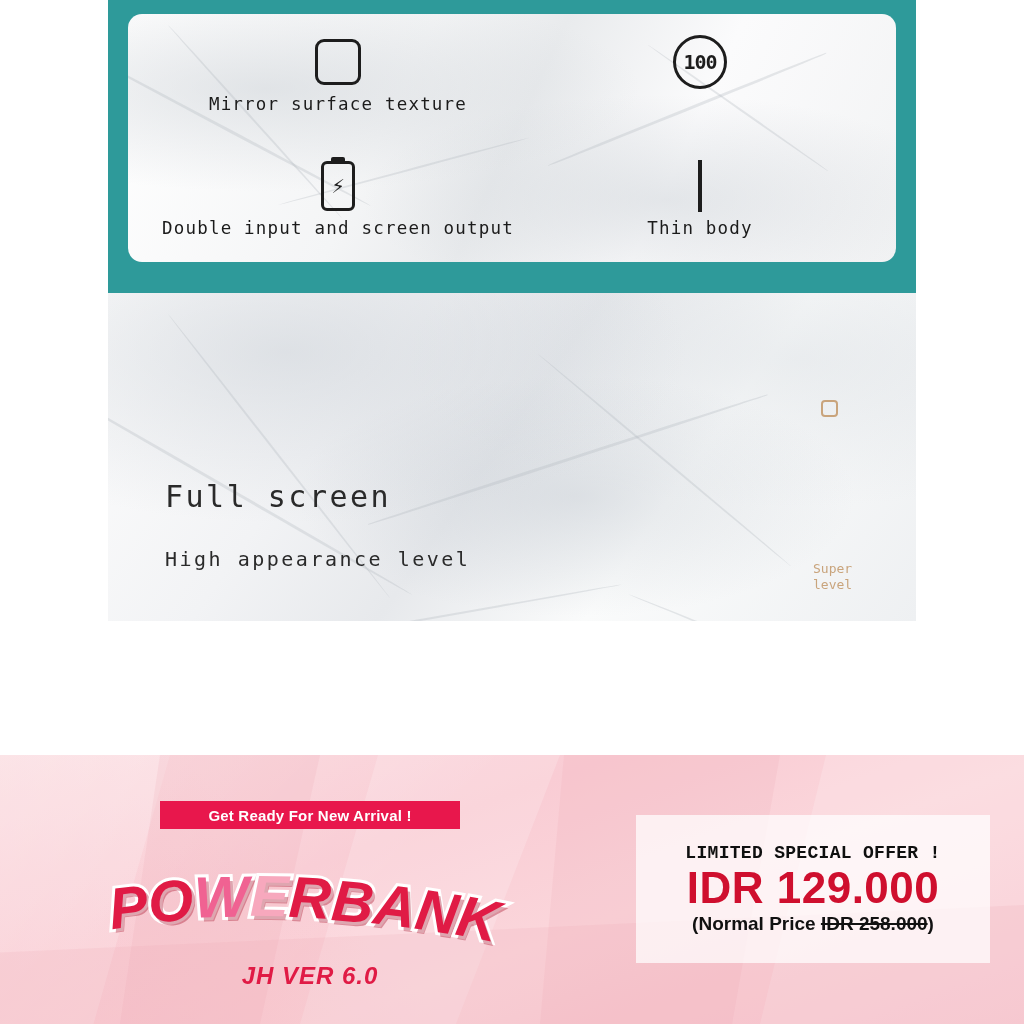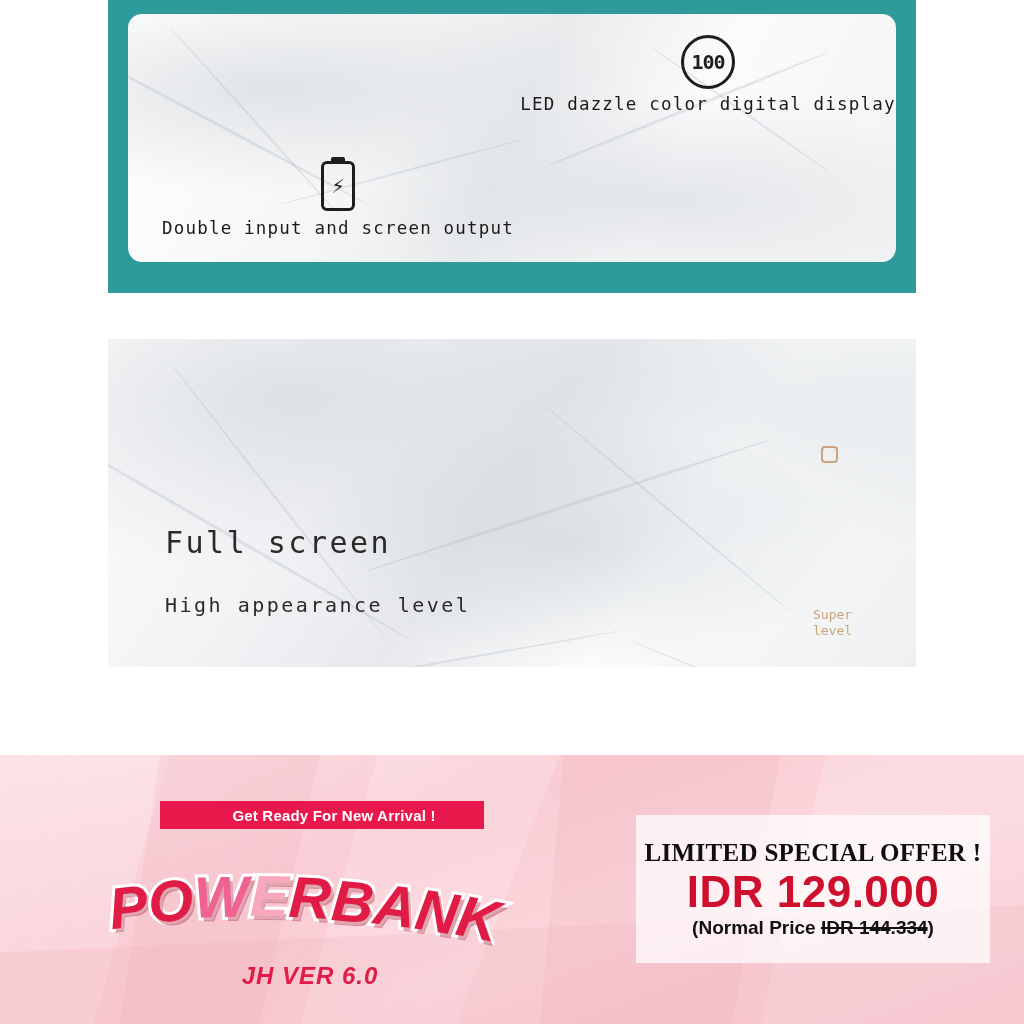--- a/index.html
+++ b/index.html
@@ -64,21 +64,21 @@
   }
   .feat-label {
     font-family: "DejaVu Sans Mono", monospace;
     font-size: 17.5px;
     letter-spacing: 1.2px;
     color: #1b1b1b;
     white-space: nowrap;
   }
 
   .feat-1 { left: 10px;  top: 16px;  width: 400px; }
-  .feat-2 { left: 380px; top: 16px;  width: 400px; }
+  .feat-2 { left: 372px; top: 16px;  width: 400px; }
   .feat-3 { left: 10px;  top: 140px; width: 400px; }
   .feat-4 { left: 372px; top: 140px; width: 400px; }
 
   
   .icon-square {
     width: 46px;
     height: 46px;
     border: 3px solid #1d1d1d;
     border-radius: 9px;
     box-sizing: border-box;
@@ -140,21 +140,20 @@
     left: 108px;
     top: 293px;
     width: 808px;
     height: 328px;
     background:
       radial-gradient(ellipse at 22% 18%, rgba(198,204,211,0.50) 0%, rgba(255,255,255,0) 45%),
       radial-gradient(ellipse at 58% 62%, rgba(190,197,205,0.42) 0%, rgba(255,255,255,0) 42%),
       radial-gradient(ellipse at 85% 20%, rgba(205,211,217,0.35) 0%, rgba(255,255,255,0) 40%),
       linear-gradient(125deg, #fdfdfd 0%, #f2f3f5 30%, #e7e9ec 48%, #fafbfb 68%, #eef0f2 100%);
     overflow: hidden;
-    margin-top: 46px;
   }
   .mid-text {
     position: absolute;
     left: 57px;
     color: #2a2a2a;
     font-family: "DejaVu Sans Mono", monospace;
     white-space: nowrap;
   }
   .mid-title-1 {
     top: 186px;
@@ -232,21 +231,20 @@
     height: 28px;
     background: #e8174c;
     display: flex;
     align-items: center;
     justify-content: center;
     color: #ffffff;
     font-family: "Liberation Sans", sans-serif;
     font-weight: bold;
     font-size: 15px;
     letter-spacing: 0.2px;
-    padding-left: 24px;
   }
 
   .powerbank {
     position: absolute;
     left: 36px;
     top: 112px;
     width: 540px;
     height: 92px;
     font-family: "Liberation Sans", sans-serif;
     font-weight: bold;
@@ -293,23 +291,23 @@
     width: 354px;
     height: 148px;
     background: rgba(255,255,255,0.72);
     display: flex;
     flex-direction: column;
     align-items: center;
     justify-content: center;
     gap: 2px;
   }
   .offer-title {
-    font-family: Liberation Serif, serif;
-    font-weight: bold;
-    font-size: 25px;
+    font-family: Liberation Mono, monospace;
+    font-weight: bold;
+    font-size: 18px;
     color: #0f0f0f;
     letter-spacing: 0.3px;
   }
   .offer-price {
     font-family: "Liberation Sans", sans-serif;
     font-weight: bold;
     font-size: 44px;
     color: #cf0f2e;
     letter-spacing: 0.5px;
     line-height: 1.05;
@@ -331,37 +329,48 @@
 <div id="page">
 
   <div class="feature-band">
     <div class="feature-card">
       <div class="marble-vein" style="left:-40px; top:40px; width:320px; height:3px; transform:rotate(28deg);"></div>
       <div class="marble-vein" style="left:40px; top:10px; width:260px; height:2px; transform:rotate(48deg);"></div>
       <div class="marble-vein" style="left:420px; top:150px; width:300px; height:2.5px; transform:rotate(-22deg);"></div>
       <div class="marble-vein" style="left:520px; top:30px; width:220px; height:2px; transform:rotate(35deg);"></div>
       <div class="marble-vein" style="left:150px; top:190px; width:260px; height:2px; transform:rotate(-15deg);"></div>
 
+      <div class="feat feat-1">
+        <div class="feat-icon">
+          <div class="icon-square"></div>
+        </div>
+        <div class="feat-label">Mirror surface texture</div>
+      </div>
 
       <div class="feat feat-2">
         <div class="feat-icon">
           <div class="icon-led">100</div>
         </div>
-        <div class="feat-label">LED dazzle color digital display</div>
       </div>
 
       <div class="feat feat-3">
         <div class="feat-icon">
           <div class="icon-battery">
               <span class="icon-bolt">⚡</span>
             </div>
         </div>
         <div class="feat-label">Double input and screen output</div>
       </div>
 
+      <div class="feat feat-4">
+        <div class="feat-icon">
+          <div class="icon-thin"></div>
+        </div>
+        <div class="feat-label">Thin body</div>
+      </div>
     </div>
   </div>
 
   <div class="marble-band">
     <div class="marble-vein" style="left:-60px; top:90px; width:420px; height:3px; transform:rotate(30deg);"></div>
     <div class="marble-vein" style="left:60px; top:20px; width:360px; height:2px; transform:rotate(52deg);"></div>
     <div class="marble-vein" style="left:260px; top:230px; width:420px; height:2.5px; transform:rotate(-18deg);"></div>
     <div class="marble-vein" style="left:430px; top:60px; width:330px; height:2px; transform:rotate(40deg);"></div>
     <div class="marble-vein" style="left:120px; top:360px; width:400px; height:2px; transform:rotate(-10deg);"></div>
     <div class="marble-vein" style="left:520px; top:300px; width:300px; height:2px; transform:rotate(22deg);"></div>
@@ -390,17 +399,17 @@
 
     <div class="powerbank">
       <span class="pb-1">P</span><span class="pb-2">O</span><span class="pb-3">W</span><span class="pb-4">E</span><span class="pb-5">R</span><span class="pb-6">B</span><span class="pb-7">A</span><span class="pb-8">N</span><span class="pb-9">K</span>
     </div>
 
     <div class="ver-label">JH VER 6.0</div>
 
     <div class="offer-box">
       <div class="offer-title">LIMITED SPECIAL OFFER !</div>
       <div class="offer-price">IDR 129.000</div>
-      <div class="offer-normal"><span>(Normal Price </span><span class="strike">IDR 144.334</span><span>)</span></div>
+      <div class="offer-normal"><span>(Normal Price </span><span class="strike">IDR 258.000</span><span>)</span></div>
     </div>
   </div>
 
 </div>
 
 </body></html>

